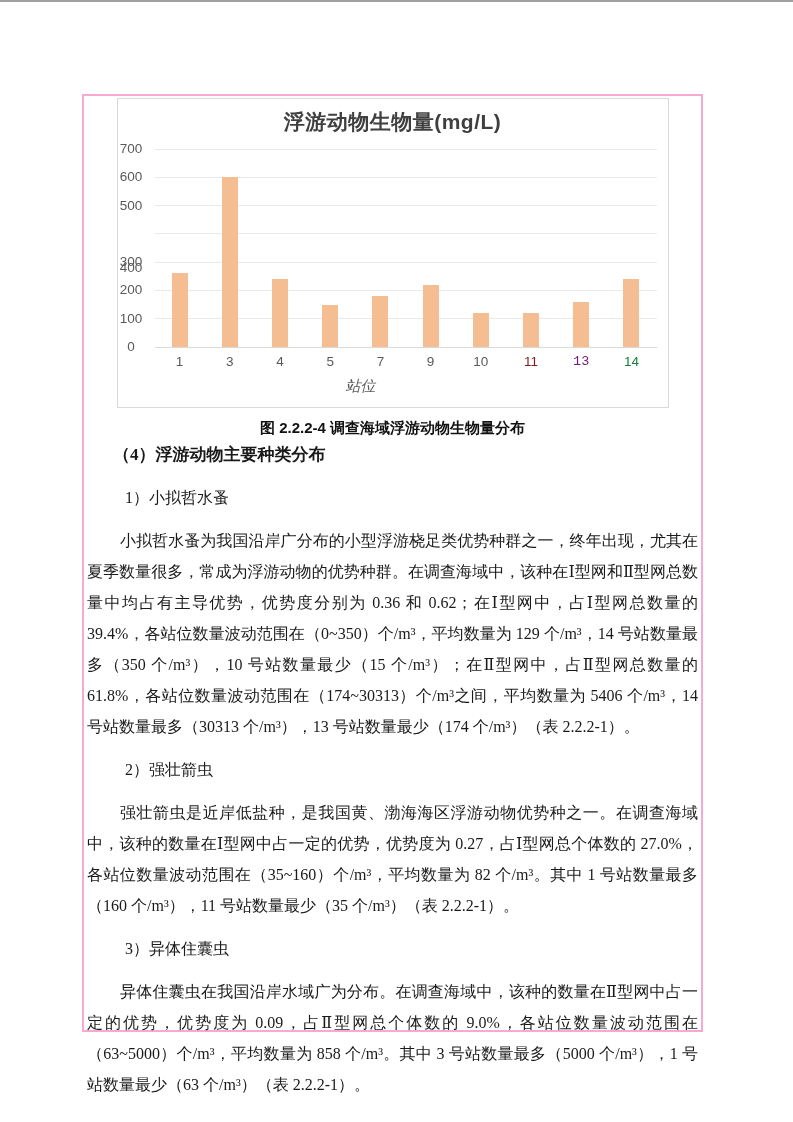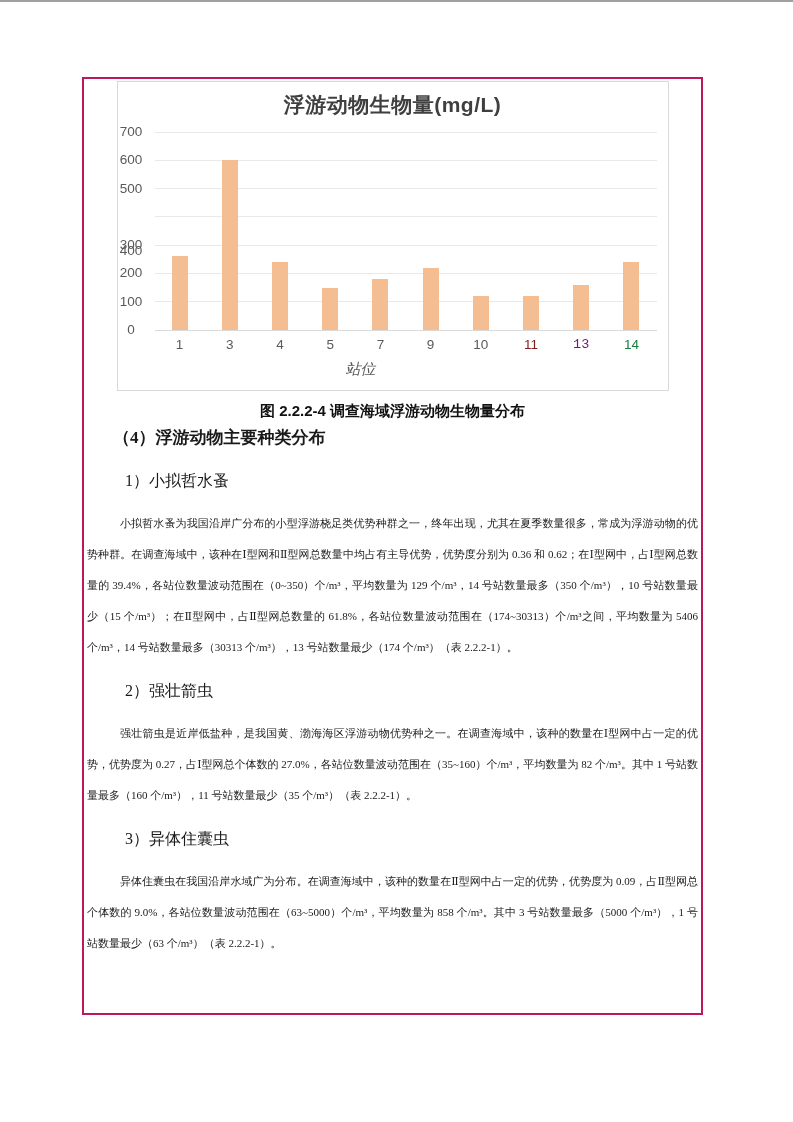--- a/index.html
+++ b/index.html
@@ -9,23 +9,23 @@
     background:#ffffff;
     overflow:hidden;
     font-family:"Liberation Serif","DejaVu Serif",serif;
     color:#1a1a1a;
   }
   .page-top-rule{
     position:absolute;left:0;top:0;width:793px;height:2px;
     background:#a0a0a0;
   }
   .doc-cell{
-    position:absolute;left:82px;top:77px;
+    position:absolute;left:82px;top:94px;
     width:621px;height:938px;
-    border:2px solid #be185d;
+    border:2px solid #f9a8d4;
     box-sizing:border-box;
     padding:0 3px;
     background:#ffffff;
   }
   
   .chart-figure{
     position:relative;
     width:552px;height:310px;
     margin:2px auto 0 auto;
     border:1px solid #d9d9d9;
@@ -65,21 +65,21 @@
     color:#111111;
   }
   .sec-heading{
     margin:0;font-weight:bold;font-size:17px;line-height:31px;
     text-indent:26px;
   }
   .sub-title{
     margin:12px;font-size:16px;line-height:31px;text-indent:26px;
   }
   .body-para{
-    margin:0;font-size:11px;line-height:31px;text-indent:33px;
+    margin:0;font-size:16px;line-height:31px;text-indent:33px;
     text-align:justify;
   }
 </style>
 </head>
 <body>
 
 <div class="page">
   <div class="page-top-rule"></div>
 
   <div class="doc-cell">

